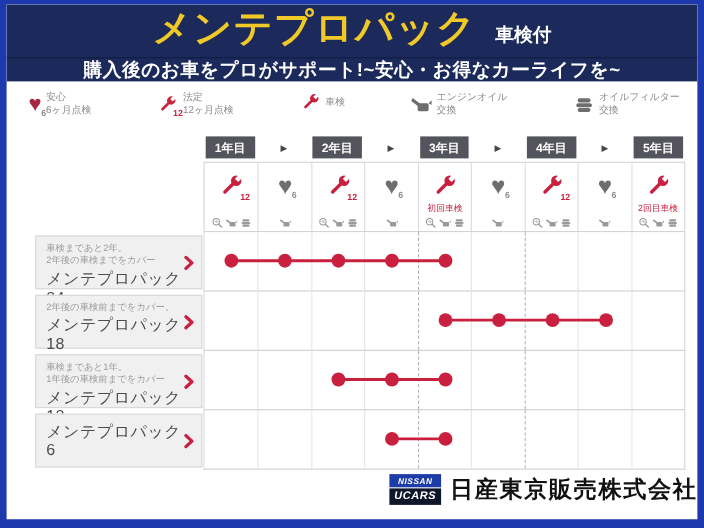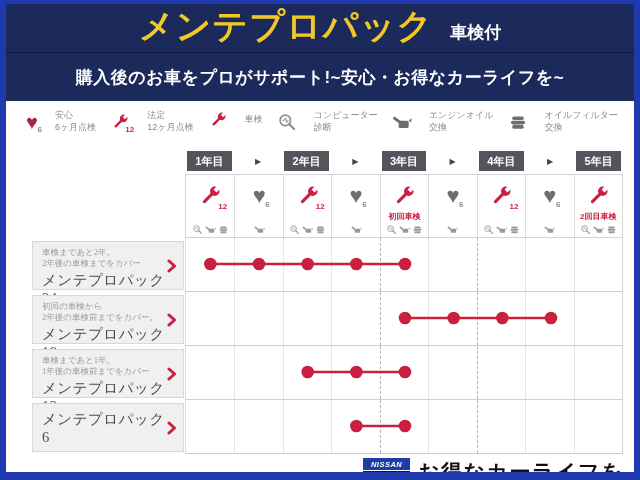--- a/index.html
+++ b/index.html
@@ -10,60 +10,60 @@
     border:6px solid #1d39ad;
     border-top-width:4px;
     border-bottom-width:8px;
     overflow:hidden;
   }
   
   .hdr { background:#1b2a5a; }
   .hdr-title-row { height:48px; display:flex; align-items:baseline; justify-content:center; padding-top:4px; }
   .hdr-title { color:#f0c929; font-size:35px; font-weight:bold; letter-spacing:1px; line-height:1; }
   .hdr-badge { color:#ffffff; font-size:17px; font-weight:bold; margin-left:17px; }
-  .hdr-sub-row { height:49px; display:flex; align-items:center; justify-content:center; border-top:1px solid #0f1d44; }
+  .hdr-sub-row { height:22px; display:flex; align-items:center; justify-content:center; border-top:1px solid #0f1d44; }
   .hdr-subtitle { color:#ffffff; font-size:17px; font-weight:bold; letter-spacing:0.5px; }
   
   .legend { display:flex; justify-content:space-between; align-items:flex-start; margin:9px 16px 0 20px; height:34px; }
   .legend-item { display:flex; align-items:center; gap:4px; }
-  .legend-label { font-size:9px; line-height:1.3; color:#8a8a8a; white-space:pre-line;margin-left:13px; }
+  .legend-label { font-size:9px; line-height:1.3; color:#8a8a8a; white-space:pre-line; }
   .iconwrap { position:relative; display:inline-flex; }
   .iconwrap .num { position:absolute; right:-4px; bottom:-2px; font-style:normal; font-size:8px; font-weight:bold; }
   .heart-glyph { font-size:20px; line-height:1; }
   
   .tl-offset { margin-left:179px; width:438px; }
   
   .year-row { display:grid; grid-template-columns:repeat(9,1fr); margin-top:7px; height:20px; }
   .year-box { margin:0 2px; background:#54555c; color:#ffffff; font-size:11px; font-weight:bold;
               display:flex; align-items:center; justify-content:center; }
   .year-arrow { display:flex; align-items:center; justify-content:center; font-size:8px; color:#44464c; }
   
   .colhdr { display:grid; grid-template-columns:repeat(9,1fr); border:1px solid #d4d4d4; margin-top:3px; height:64px; background:#fff; }
   .colhdr-cell { border-left:1px solid #dcdcdc; display:flex; flex-direction:column; align-items:center; padding-top:5px; }
   .colhdr-cell:first-child { border-left:none; }
   .main-icon-zone { height:32px; display:flex; align-items:center; justify-content:center; }
-  .col-label { height:11px; font-size:8px; font-weight:bold; color:#c9203f; line-height:1.2; }
+  .col-label { height:11px; font-size:8px; font-weight:normal; color:#c9203f; line-height:1.2; }
   .subicons { display:flex; gap:2px; align-items:center; margin-top:1px; }
   
   .rows {}
-  .trow { display:flex; height:54px; position:relative;font-family:Liberation Serif, serif; }
+  .trow { display:flex; height:54px; position:relative; }
   .rowcard { position:relative; margin:3px 0 2px 26px; width:152px; background:#f0f0f0;
              border:1px solid #d8d8d8; padding:5px 16px 3px 9px; }
   .rowcard .l1,.rowcard .l2 { font-size:8.5px; color:#9b9b9b; line-height:1.35; }
   .rowcard .pname { font-size:14.5px; color:#4c4c4c; letter-spacing:0.5px; margin-top:1px; }
   .rowcard .chev { position:absolute; right:6px; top:50%; transform:translateY(-50%); }
   .rowgrid { margin-left:1px; width:438px; position:relative; border-bottom:1px solid #cfcfcf;
              border-left:1px solid #dcdcdc; border-right:1px solid #d4d4d4; }
   .rowgrid .cells { position:absolute; inset:0; display:grid; grid-template-columns:repeat(9,1fr); }
   .rowgrid .cell { border-left:1px solid #e6e6e6; }
   .rowgrid .cell:first-child { border-left:none; }
   .rowgrid .cell.dashed { border-left:1px dashed #b5b5b5; }
   .dots-svg { position:absolute; inset:0; }
   
-  .footer { height:34px; display:flex; align-items:center; justify-content:flex-end; gap:8px; padding-right:10px; margin-top:1px;border-radius:10px; }
+  .footer { height:34px; display:flex; align-items:center; justify-content:flex-end; gap:8px; padding-right:0; margin-top:1px;border-radius:10px; }
   .logo { width:47px; display:flex; flex-direction:column; gap:1px; }
   .logo-top { background:#1e3ca8; color:#fff; font-size:7.5px; font-weight:bold; font-style:italic;
               text-align:center; padding:1.5px 0; letter-spacing:0.5px; }
   .logo-bot { background:#0f172a; color:#fff; font-size:10px; font-weight:bold; font-style:italic;
               text-align:center; padding:2px 0; letter-spacing:0.5px; }
   .company { font-size:21px; font-weight:bold; color:#111; letter-spacing:1.5px; }
 </style>
 </head>
 <body>
 
@@ -104,31 +104,20 @@
       <span class="iconwrap">
         <svg viewBox="0 0 24 24" width="20" height="20">
           <g transform="rotate(45 12 12)">
             <rect x="10.6" y="7.5" width="2.8" height="13.2" rx="1.4" fill="#c9203f"></rect>
             <circle cx="12" cy="5.8" r="4.4" fill="#c9203f"></circle>
             <rect x="10.1" y="-1" width="3.8" height="6.4" fill="#ffffff"></rect>
           </g>
         </svg>
       </span>
       <div class="legend-label">車検</div>
-    </div>
-    <div class="legend-item">
-      <span class="iconwrap">
-        <svg viewBox="0 0 24 24" width="20" height="20">
-          <circle cx="10" cy="10" r="6.3" fill="none" stroke="#8f8f8f" stroke-width="2"></circle>
-          <line x1="14.8" y1="14.8" x2="20.5" y2="20.5" stroke="#8f8f8f" stroke-width="2.6" stroke-linecap="round"></line>
-          <polyline points="6.5,10 8.8,10 10.2,7 11.8,12.6 13.2,10 13.8,10" fill="none" stroke="#8f8f8f" stroke-width="1.2"></polyline>
-        </svg>
-      </span>
-      <div class="legend-label">コンピューター
-診断</div>
     </div>
     <div class="legend-item">
       <span class="iconwrap">
         <svg viewBox="0 0 24 24" width="20" height="20">
           <path d="M2.5,5 L10.5,10.8 L8.2,13.6 L1,8.2 Z" fill="#6e6e6e"></path>
           <rect x="8" y="10.5" width="12" height="8.8" rx="1.8" fill="#6e6e6e"></rect>
           <path d="M20,10.5 L23.2,7.4 L23.2,12.6 Z" fill="#6e6e6e"></path>
         </svg>
       </span>
       <div class="legend-label">エンジンオイル
@@ -411,21 +400,20 @@
           <circle cx="24.333333333333332" cy="26" r="6.3" fill="#c9203f"></circle>
           <circle cx="73" cy="26" r="6.3" fill="#c9203f"></circle>
           <circle cx="121.66666666666666" cy="26" r="6.3" fill="#c9203f"></circle>
           <circle cx="170.33333333333331" cy="26" r="6.3" fill="#c9203f"></circle>
           <circle cx="219" cy="26" r="6.3" fill="#c9203f"></circle>
         </svg>
       </div>
     </div>
     <div class="trow">
       <div class="rowcard">
-        <div class="l1">初回の車検から</div>
         <div class="l2">2年後の車検前までをカバー。</div>
         <div class="pname">メンテプロパック18</div>
         <svg class="chev" width="10" height="16" viewBox="0 0 10 16">
           <polyline points="2,3 7.5,8 2,13" fill="none" stroke="#c9203f" stroke-width="3" stroke-linejoin="round" stroke-linecap="round"></polyline>
         </svg>
       </div>
       <div class="rowgrid">
         <div class="cells">
           <div class="cell"></div>
           <div class="cell"></div>
@@ -501,14 +489,14 @@
         </svg>
       </div>
     </div>
   </div>
 
 <div class="footer">
   <div class="logo">
     <div class="logo-top">NISSAN</div>
     <div class="logo-bot">UCARS</div>
   </div>
-  <div class="company">お得なカーライフを</div>
+  <div class="company">日産東京販売株式会社</div>
 </div>
 
 </body></html>

